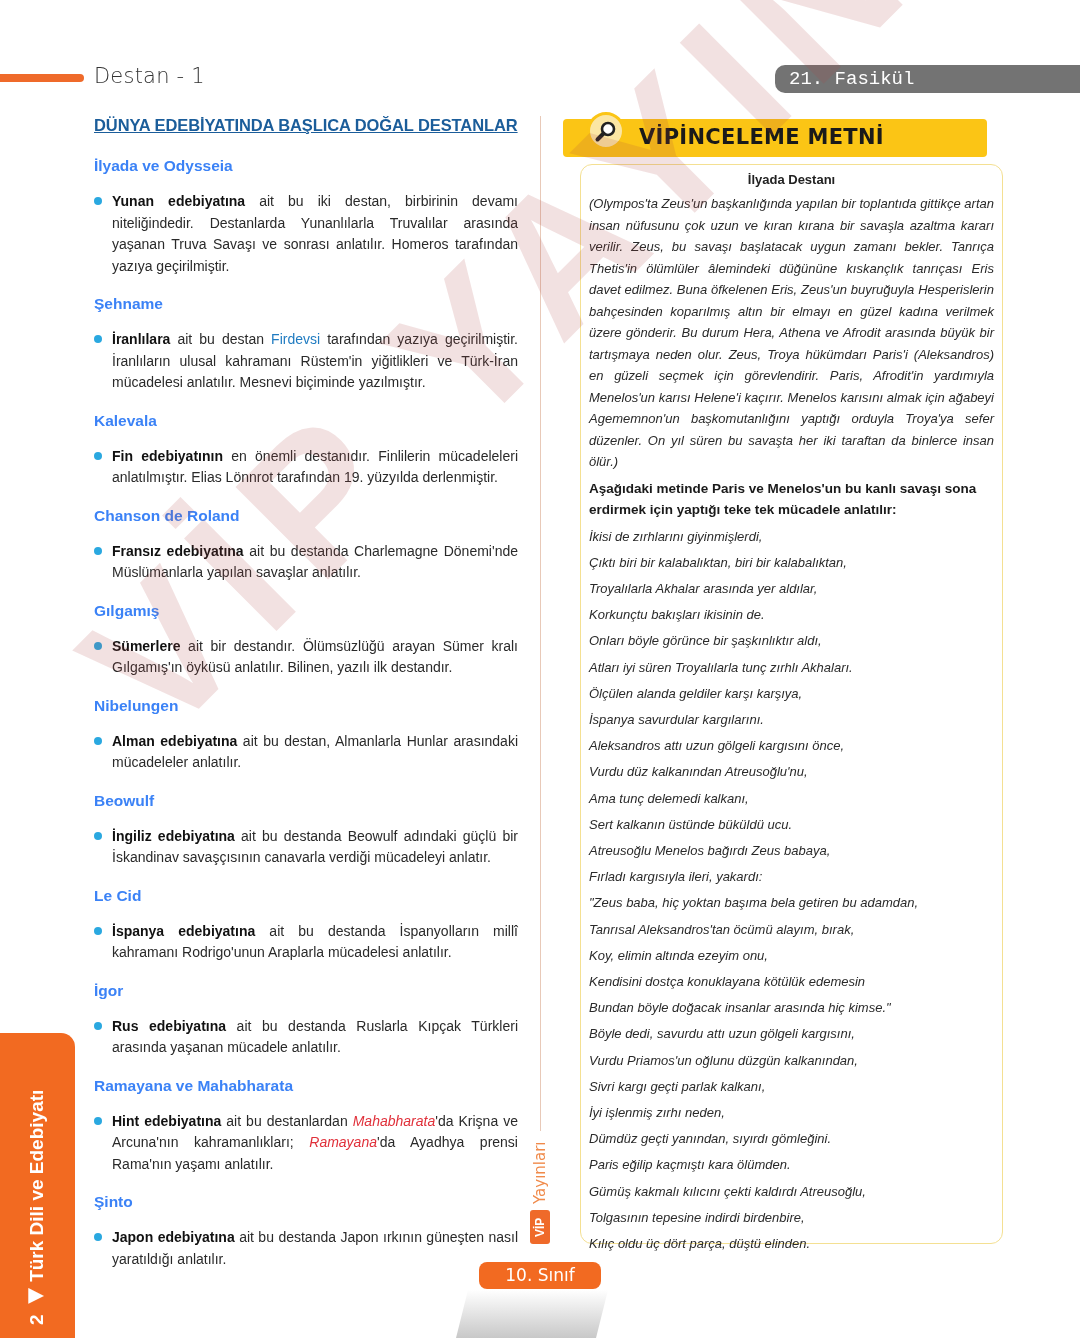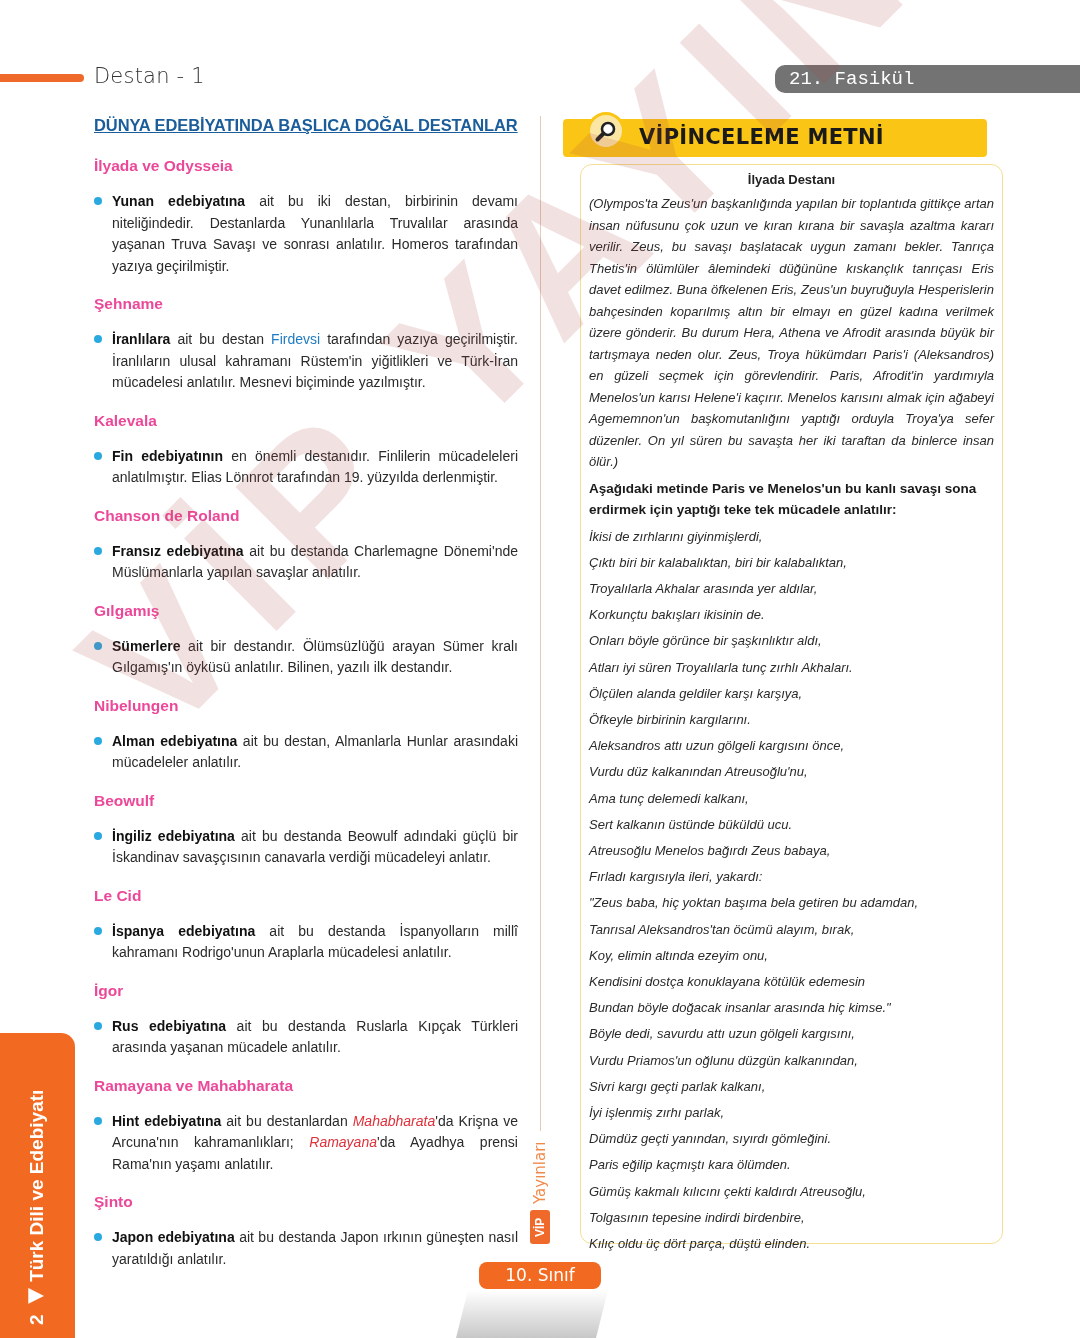--- a/index.html
+++ b/index.html
@@ -6,21 +6,21 @@
   html, body { width: 1080px; height: 1338px; background: #ffffff; overflow: hidden; }
   body { position: relative; font-family: "Liberation Sans", sans-serif; color: #222; }
 
   .top-bar-left { position: absolute; left: 0; top: 74px; width: 84px; height: 8px; background: #ef6a2a; border-radius: 0 4px 4px 0; }
   .chapter-title { position: absolute; left: 94px; top: 64px; font-size: 21px; color: #333; font-family: "DejaVu Sans", sans-serif; font-weight: 300; letter-spacing: 0.2px; }
   .fasikul { position: absolute; left: 775px; top: 65px; width: 305px; height: 28px; background: #737373; border-radius: 10px 0 0 10px; color: #fff; font-family: Liberation Mono, monospace; font-size: 19px; padding-left: 14px; line-height: 28px; }
 
   .left-col { position: absolute; left: 94px; top: 116px; width: 424px; }
   .main-heading { color: #1b5d9a; font-weight: bold; font-size: 16.5px; letter-spacing: -0.1px; margin-bottom: 22px; text-decoration: underline; }
   .section { margin-bottom: 18px; }
-  .section-title { color: #ec4899; font-weight: bold; font-size: 15.5px; margin-bottom: 9px; }
+  .section-title { color: #3b82f6; font-weight: bold; font-size: 15.5px; margin-bottom: 9px; }
   .bullet-row { display: flex; margin-top: 16px; }
   .bullet { flex: 0 0 18px; padding-top: 6px; }
   .bullet span { display: block; width: 8px; height: 8px; border-radius: 50%; background: #2aa8e0; }
   .bullet-text { font-size: 14px; line-height: 21.5px; color: #2a2a2a; text-align: justify; }
   .bullet-text b { color: #111; }
   .blue { color: #1f7bc1; }
   .red-it { color: #e0303a; font-style: italic; }
 
   .col-divider { position: absolute; left: 540px; top: 116px; width: 1px; height: 1015px; background: #e8c9b8; }
   .vip-mark { position: absolute; left: 529px; top: 1138px; width: 22px; height: 110px; }
@@ -187,36 +187,36 @@
   <div class="intro">(Olympos'ta Zeus'un başkanlığında yapılan bir toplantıda gittikçe artan insan nüfusunu çok uzun ve kıran kırana bir savaşla azaltma kararı verilir. Zeus, bu savaşı başlatacak uygun zamanı bekler. Tanrıça Thetis'in ölümlüler âlemindeki düğününe kıskançlık tanrıçası Eris davet edilmez. Buna öfkelenen Eris, Zeus'un buyruğuyla Hesperislerin bahçesinden koparılmış altın bir elmayı en güzel kadına verilmek üzere gönderir. Bu durum Hera, Athena ve Afrodit arasında büyük bir tartışmaya neden olur. Zeus, Troya hükümdarı Paris'i (Aleksandros) en güzeli seçmek için görevlendirir. Paris, Afrodit'in yardımıyla Menelos'un karısı Helene'i kaçırır. Menelos karısını almak için ağabeyi Agememnon'un başkomutanlığını yaptığı orduyla Troya'ya sefer düzenler. On yıl süren bu savaşta her iki taraftan da binlerce insan ölür.)</div>
   <div class="lead">Aşağıdaki metinde Paris ve Menelos'un bu kanlı savaşı sona erdirmek için yaptığı teke tek mücadele anlatılır:</div>
   <div>
     <div class="verse">İkisi de zırhlarını giyinmişlerdi,</div>
     <div class="verse">Çıktı biri bir kalabalıktan, biri bir kalabalıktan,</div>
     <div class="verse">Troyalılarla Akhalar arasında yer aldılar,</div>
     <div class="verse">Korkunçtu bakışları ikisinin de.</div>
     <div class="verse">Onları böyle görünce bir şaşkınlıktır aldı,</div>
     <div class="verse">Atları iyi süren Troyalılarla tunç zırhlı Akhaları.</div>
     <div class="verse">Ölçülen alanda geldiler karşı karşıya,</div>
-    <div class="verse">Öfkeyle birbirinin kargılarını.</div>
+    <div class="verse">İspanya savurdular kargılarını.</div>
     <div class="verse">Aleksandros attı uzun gölgeli kargısını önce,</div>
     <div class="verse">Vurdu düz kalkanından Atreusoğlu'nu,</div>
     <div class="verse">Ama tunç delemedi kalkanı,</div>
     <div class="verse">Sert kalkanın üstünde büküldü ucu.</div>
     <div class="verse">Atreusoğlu Menelos bağırdı Zeus babaya,</div>
     <div class="verse">Fırladı kargısıyla ileri, yakardı:</div>
     <div class="verse">"Zeus baba, hiç yoktan başıma bela getiren bu adamdan,</div>
     <div class="verse">Tanrısal Aleksandros'tan öcümü alayım, bırak,</div>
     <div class="verse">Koy, elimin altında ezeyim onu,</div>
     <div class="verse">Kendisini dostça konuklayana kötülük edemesin</div>
     <div class="verse">Bundan böyle doğacak insanlar arasında hiç kimse."</div>
     <div class="verse">Böyle dedi, savurdu attı uzun gölgeli kargısını,</div>
     <div class="verse">Vurdu Priamos'un oğlunu düzgün kalkanından,</div>
     <div class="verse">Sivri kargı geçti parlak kalkanı,</div>
-    <div class="verse">İyi işlenmiş zırhı parlak,</div>
+    <div class="verse">İyi işlenmiş zırhı neden,</div>
     <div class="verse">Dümdüz geçti yanından, sıyırdı gömleğini.</div>
     <div class="verse">Paris eğilip kaçmıştı kara ölümden.</div>
     <div class="verse">Gümüş kakmalı kılıcını çekti kaldırdı Atreusoğlu,</div>
     <div class="verse">Tolgasının tepesine indirdi birdenbire,</div>
     <div class="verse">Kılıç oldu üç dört parça, düştü elinden.</div>
   </div>
 </div>
 
 <div class="side-tab">
   <div class="side-tab-text"><span>2</span> <span>◀</span> <span>Türk Dili ve Edebiyatı</span></div>

